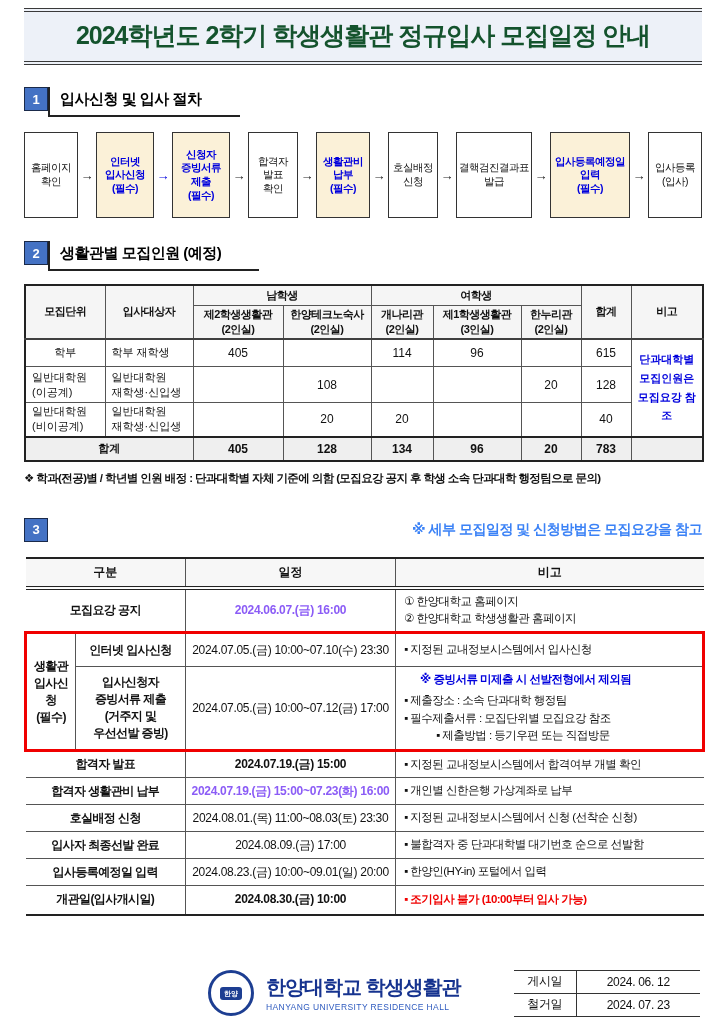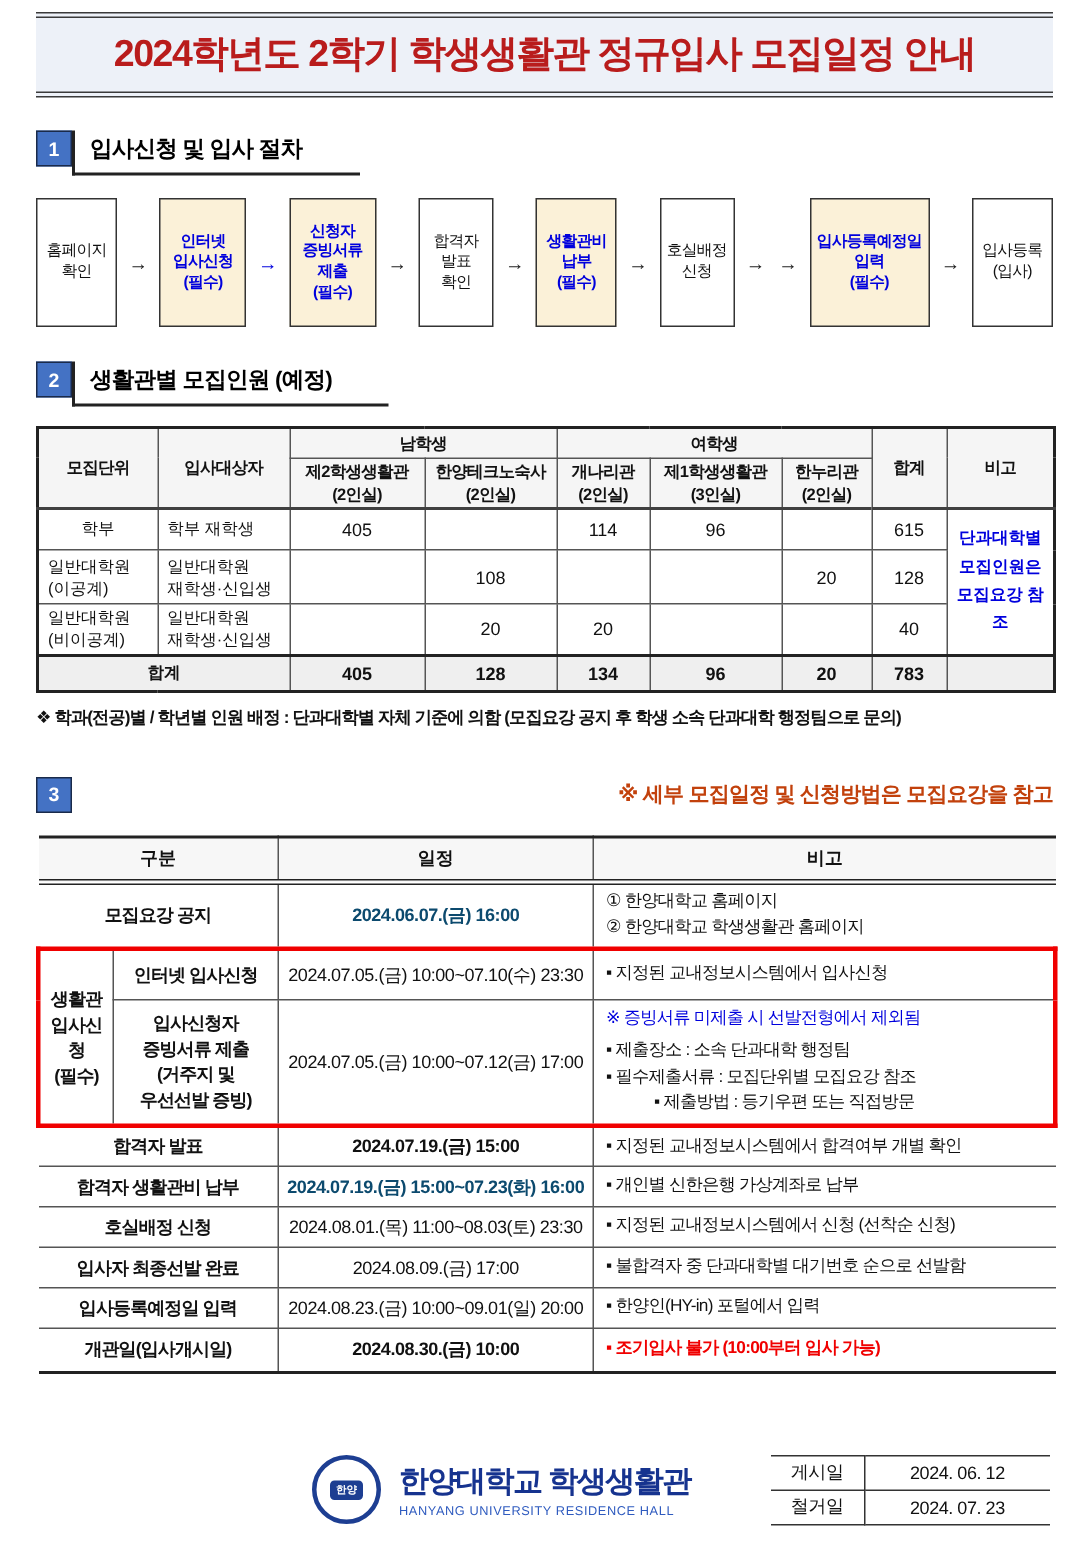--- a/index.html
+++ b/index.html
@@ -3,31 +3,31 @@
 <meta charset="utf-8">
 <style>
   html,body { margin:0; padding:0; background:#fff; }
   body { width:724px; height:1036px; overflow:hidden;
          font-family:"Liberation Sans","DejaVu Sans",sans-serif; color:#111; }
   .page { padding:8px 22px 0 24px; }
 
   
   .banner { border-top:4px double #3a3a3a; border-bottom:4px double #3a3a3a;
             background:#edf1f8; text-align:center; padding:7px 0 9px 0; }
-  .banner .title { font-size:25px; font-weight:700; letter-spacing:-1px; color:#b91c1c; }
+  .banner .title { font-size:25px; font-weight:700; letter-spacing:-1px; color:#14532d; }
   .banner .subtitle { font-size:16px; font-weight:700; color:#0000dd; margin-top:2px; letter-spacing:-0.5px; }
 
   
   .sec-head { display:flex; align-items:flex-start; margin:0; }
   .sec-badge { width:22px; height:22px; background:#4472c4; border:1px solid #1a2a4a; color:#fff;
                font-weight:700; font-size:13px; display:flex; align-items:center; justify-content:center; flex:none; }
   .sec-title { font-size:15px; font-weight:700; color:#000; border-left:2.5px solid #222;
                border-bottom:2.5px solid #222; padding:3px 38px 6px 10px; letter-spacing:-0.5px; }
   .sec3-row { display:flex; justify-content:space-between; align-items:flex-end; }
-  .side-note { color:#c2410c; font-weight:700; font-size:14px; letter-spacing:-0.5px; padding-bottom:3px; }
+  .side-note { color:#3b82f6; font-weight:700; font-size:14px; letter-spacing:-0.5px; padding-bottom:3px; }
 
   
   .flow { display:flex; align-items:center; justify-content:space-between; margin-top:14px; height:88px; }
   .fbox { border:1.2px solid #333; height:86px; display:flex; align-items:center; justify-content:center;
           text-align:center; font-size:10.5px; line-height:1.3; white-space:pre-line; letter-spacing:-0.5px;
           background:#fff; color:#111; flex:none; box-sizing:border-box; }
   .fbox.hl { background:#fbf1d8; color:#0000dd; font-weight:700; }
   .farrow { font-size:13px; font-weight:700; color:#222; flex:none; padding:0 1px; }
   .farrow.blue { color:#0000dd; }
 
@@ -47,23 +47,23 @@
   .t2 .total-row td { border-top:2px solid #222; background:#efefef; font-weight:700; height:24px; }
   .footnote { font-size:11.5px; font-weight:700; color:#111; margin-top:9px; letter-spacing:-0.6px; }
 
   
   .t3 { width:678px; margin-top:15px; border-top:2.5px solid #222; border-bottom:2.5px solid #222; font-size:12px; }
   .t3 th { background:#f7f7f7; font-weight:700; border-bottom:4px double #222; height:30px; }
   .t3 .no-l { border-left:none; } .t3 .no-r { border-right:none; }
   .t3 .lab { font-weight:700; letter-spacing:-0.6px; }
   .t3 .date { letter-spacing:-0.3px; }
   .t3 .date.b { font-weight:700; }
-  .t3 .date.blue { color:#0c4a6e; font-weight:700; }
+  .t3 .date.blue { color:#8b5cf6; font-weight:700; }
   .t3 .note { text-align:left; padding:3px 6px 3px 8px; font-size:11.5px; letter-spacing:-0.5px; line-height:1.55; }
-  .t3 .warn { color:#0000dd; font-weight:400; display:block; margin-bottom:3px; }
+  .t3 .warn { color:#0000dd; font-weight:700; display:block; margin-bottom:3px;margin-left:16px; }
   .t3 .red-note { color:#f00000; font-weight:700; }
   .rb-l { border-left:3px solid #f00000 !important; }
   .rb-r { border-right:3px solid #f00000 !important; }
   .rb-t { border-top:3px solid #f00000 !important; }
   .rb-b { border-bottom:3px solid #f00000 !important; }
 
   
   .footer { display:flex; align-items:center; margin-top:54px; }
   .seal { width:40px; height:40px; border-radius:50%; border:3px solid #1d3e92; margin-left:184px;
           display:flex; align-items:center; justify-content:center; flex:none; background:#fff; }
@@ -108,20 +108,22 @@
 발표
 확인</div>
     <div class="farrow">→</div>
     <div class="fbox hl" style="width:54px;">생활관비
 납부
 (필수)</div>
     <div class="farrow">→</div>
     <div class="fbox" style="width:50px;">호실배정
 신청</div>
     <div class="farrow">→</div>
+    <div class="fbox" style="width:76px;">결핵검진결과표
+발급</div>
     <div class="farrow">→</div>
     <div class="fbox hl" style="width:80px;">입사등록예정일
 입력
 (필수)</div>
     <div class="farrow">→</div>
     <div class="fbox" style="width:54px;">입사등록
 (입사)</div>
   </div>
 
   <div class="sec-head" style="margin-top:22px;">

